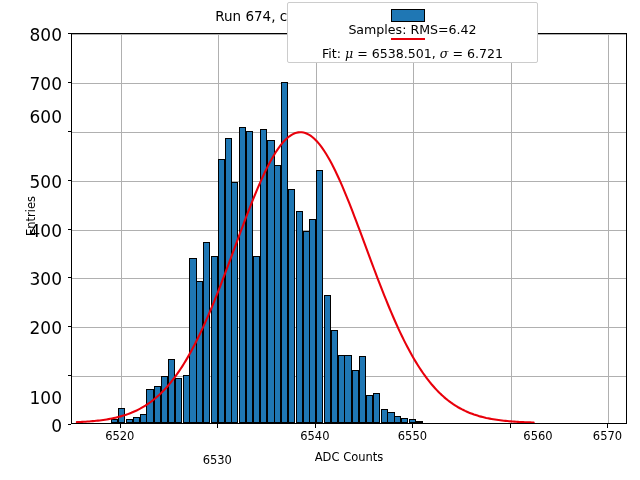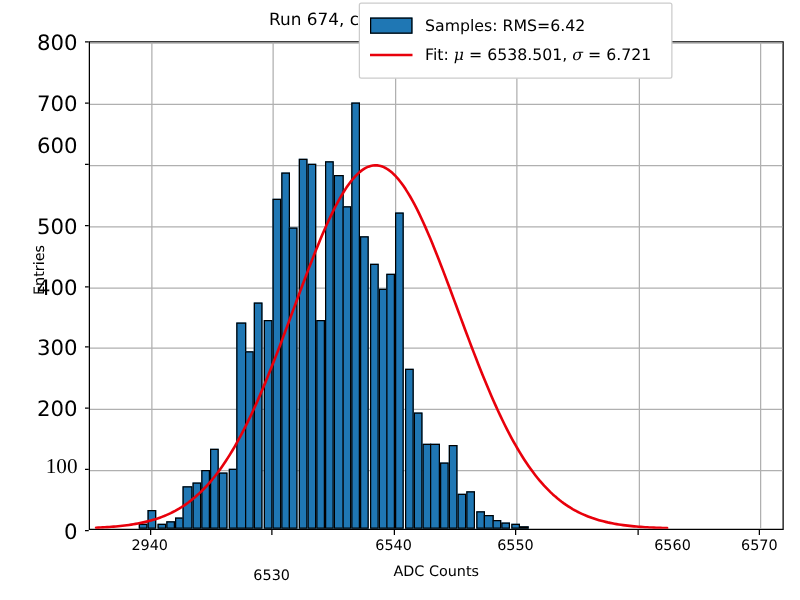--- a/index.html
+++ b/index.html
@@ -111,20 +111,21 @@
     border: 1px solid #cccccc;
     border-radius: 2px;
     padding: 6px 8px 7px 8px;
     font-size: 12.6px;
     color: #000000;
   }
   .legend-row {
     display: flex;
     align-items: center;
     height: 23px;
+    flex-direction: column;
   }
   .legend-key {
     width: 34px;
     height: 14px;
     margin-right: 10px;
     flex: none;
     position: relative;
   }
   .legend-key.patch {
     background: #1f77b4;
@@ -230,30 +231,30 @@
       <div class="tick-y" style="top: 375.125px;"></div>
       <div class="tick-y" style="top: 326.25px;"></div>
       <div class="tick-y" style="top: 277.375px;"></div>
       <div class="tick-y" style="top: 228.5px;"></div>
       <div class="tick-y" style="top: 179.625px;"></div>
       <div class="tick-y" style="top: 130.75px;"></div>
       <div class="tick-y" style="top: 81.875px;"></div>
       <div class="tick-y" style="top: 33px;"></div>
     </div>
   <div id="xtick-labels">
-      <div class="ticklabel-x" style="left: 84.7719px;">2940</div>
+      <div class="ticklabel-x" style="left: 84.7719px;">6520</div>
       <div class="ticklabel-x" style="left: 182.316px; margin-top: 24px;">6530</div>
       <div class="ticklabel-x" style="left: 279.86px;">6540</div>
       <div class="ticklabel-x" style="left: 377.404px;">6550</div>
       <div class="ticklabel-x" style="left: 503px;">6560</div>
       <div class="ticklabel-x" style="left: 572.491px;">6570</div>
     </div>
   <div id="ytick-labels">
       <div class="ticklabel-y" style="top: 416px;">0</div>
-      <div class="ticklabel-y" style="top: 363px; font-family: Liberation Serif, serif;">100</div>
+      <div class="ticklabel-y" style="top: 388px;">100</div>
       <div class="ticklabel-y" style="top: 318.25px;">200</div>
       <div class="ticklabel-y" style="top: 269.375px;">300</div>
       <div class="ticklabel-y" style="top: 220.5px;">400</div>
       <div class="ticklabel-y" style="top: 171.625px;">500</div>
       <div class="ticklabel-y" style="top: 107px;">600</div>
       <div class="ticklabel-y" style="top: 73.875px;">700</div>
       <div class="ticklabel-y" style="top: 25px;">800</div>
     </div>
 
   <div id="xlabel">ADC Counts</div>

